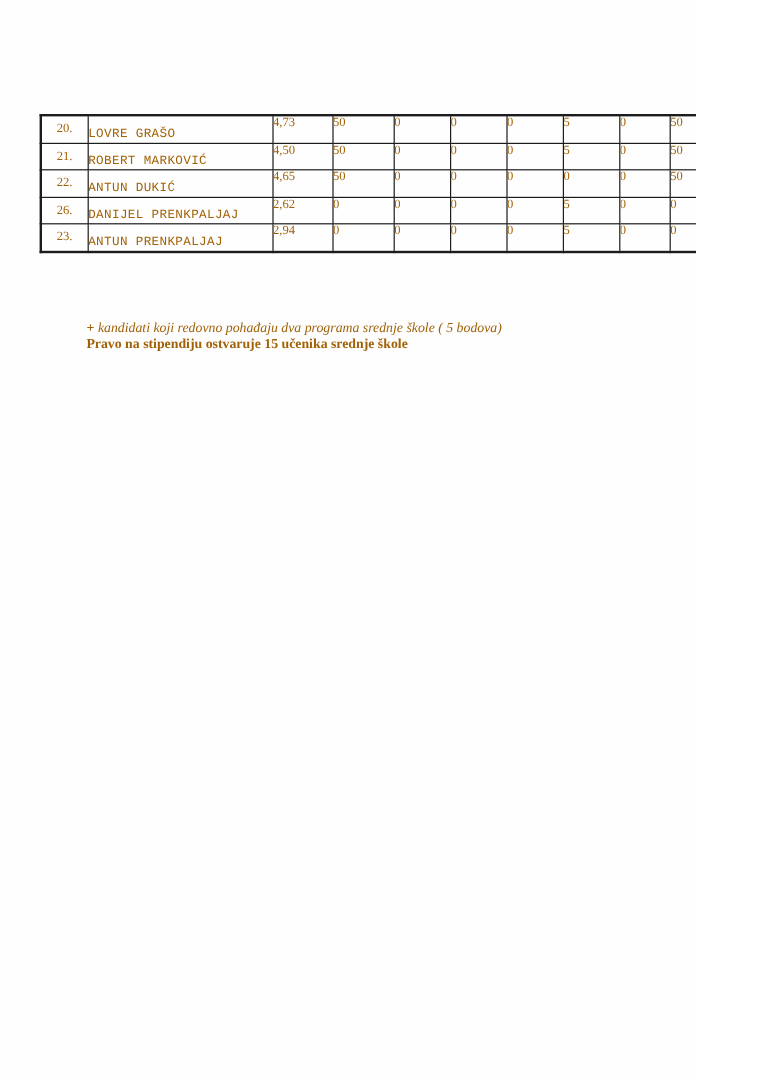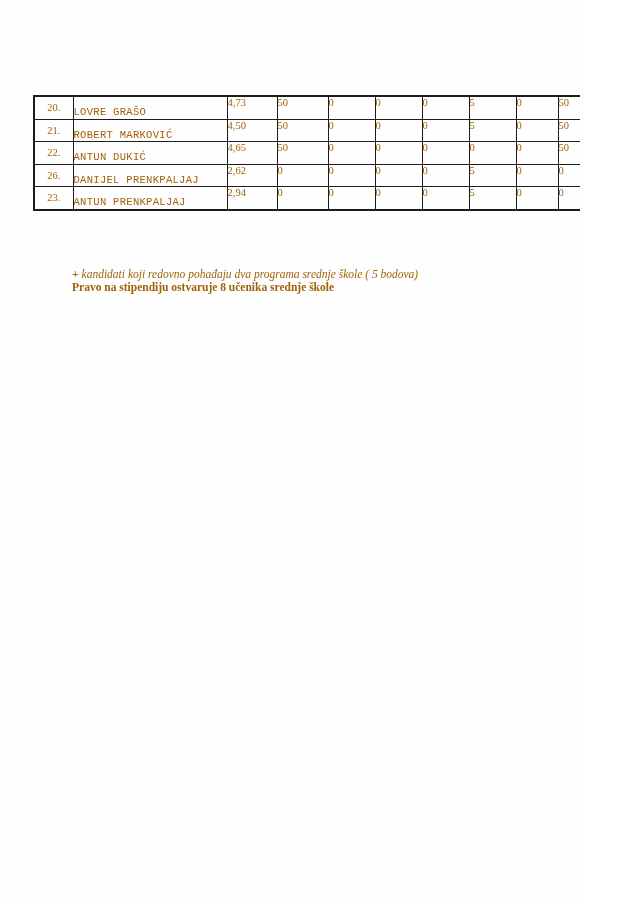--- a/index.html
+++ b/index.html
@@ -164,18 +164,18 @@
       <td class="cell-val">0</td>
       <td class="cell-val">0</td>
     </tr>
   </tbody>
   </table>
 
   <div class="notes">
     <div class="note-footnote">
       <span class="plus">+</span><span>kandidati koji redovno pohađaju dva programa srednje škole ( 5 bodova)</span>
     </div>
-    <div class="note-statement">Pravo na stipendiju ostvaruje 8 učenika srednje škole</div>
+    <div class="note-statement">Pravo na stipendiju ostvaruje 15 učenika srednje škole</div>
   </div>
 
   <div class="page-number">2</div>
 
 </div>
 
 </body></html>

